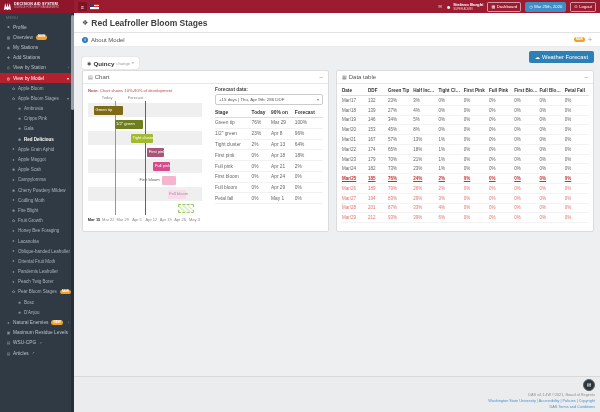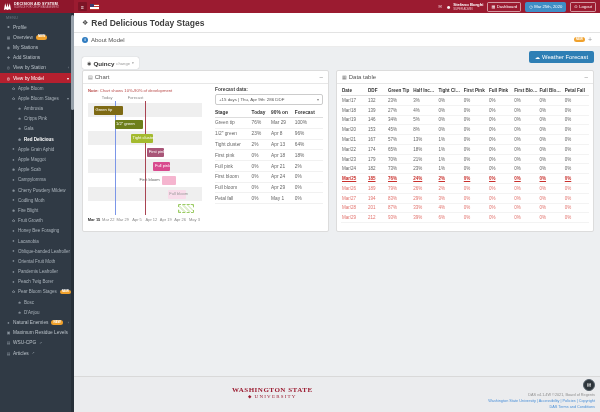--- a/index.html
+++ b/index.html
@@ -306,21 +306,21 @@
     </div>
   <div class="sscroll">
       <div class="sthumb"></div>
     </div>
 </div>
 
 <div class="main">
 
   <div class="titlebar">
     <span class="title-icon">❖</span>
-    <span class="title">Red Delicious Today Stages</span>
+    <span class="title">Red Leafroller Bloom Stages</span>
   </div>
 
   <div class="aboutbar">
     <span class="info-icon">i</span>
     <span class="about-label">About Model</span>
     <span class="about-right">
       <span class="badge">NEW</span>
       <span class="plus">+</span>
     </span>
   </div>
@@ -643,27 +643,20 @@
                 <td>0%</td>
                 <td>0%</td>
               </tr>
             </tbody>
         </table>
       </div>
     </div>
   </div>
 
   <div class="footer">
-    <div class="wsu">
-      <div class="wsu1">Washington State</div>
-      <div class="wsu2">
-          <span class="wsu-shield">◆</span>
-          <span>University</span>
-        </div>
-    </div>
     <div class="mail-btn">
         <span>✉</span>
       </div>
     <div class="ftext">
       <div class="fver">DAS v4.1.4W ©2021, Board of Regents</div>
       <div class="flinks">Washington State University | Accessibility | Policies | Copyright</div>
       <div class="fterms">DAS Terms and Conditions</div>
     </div>
   </div>
 </div>

